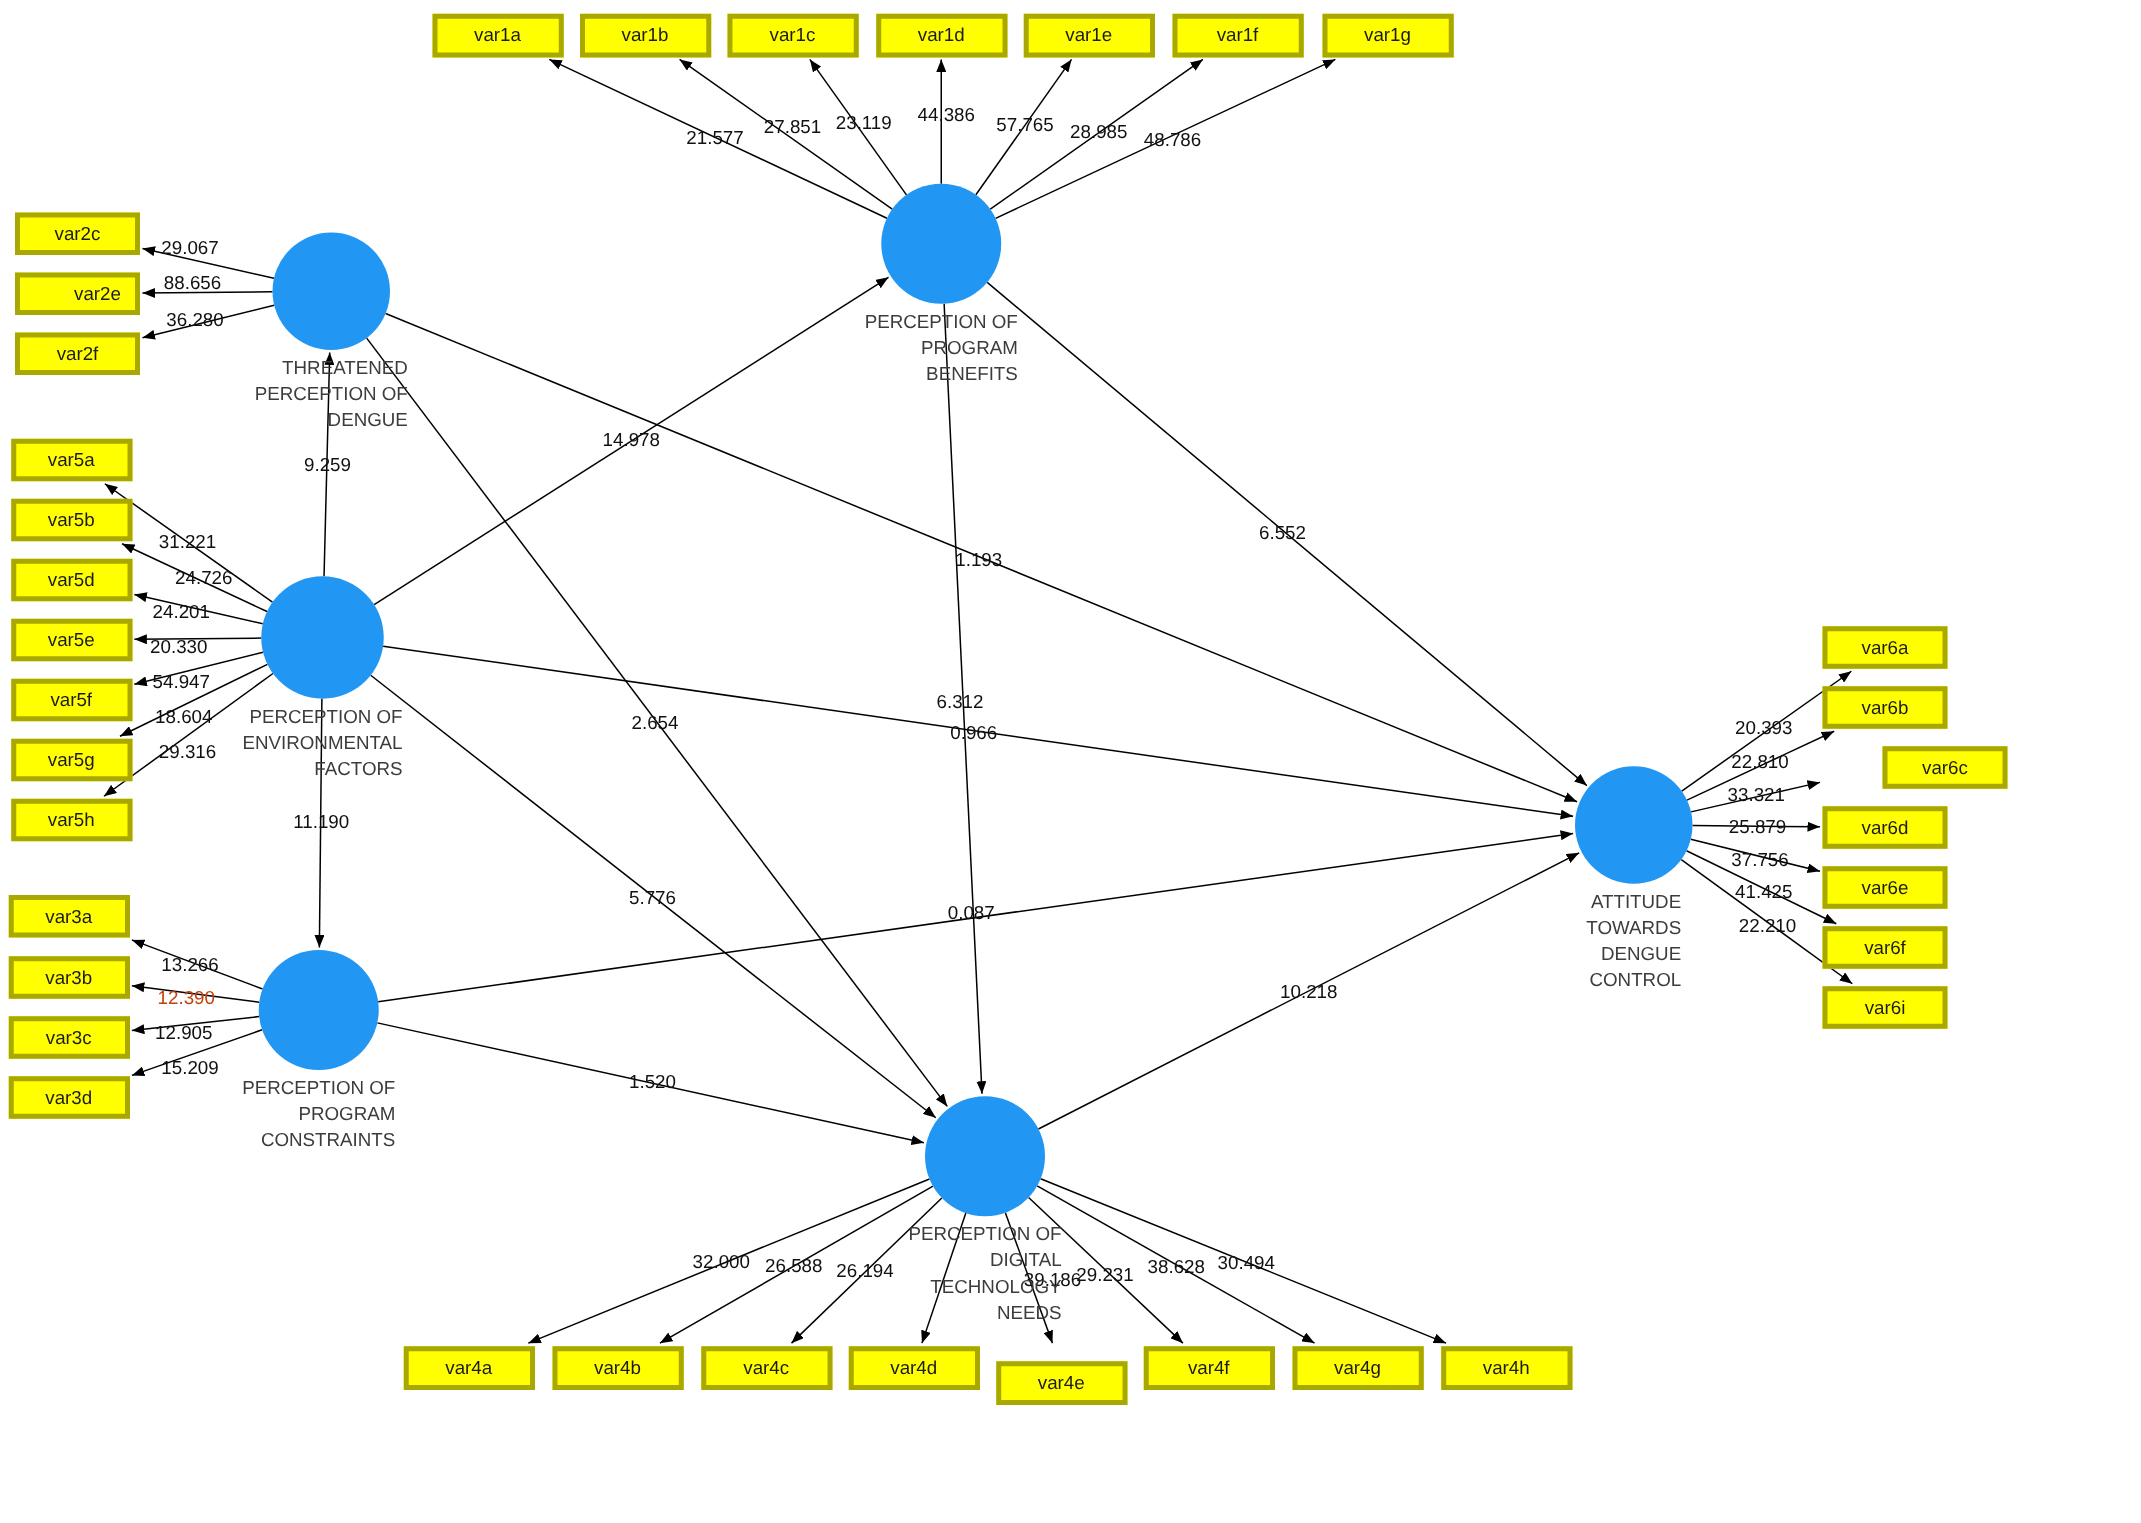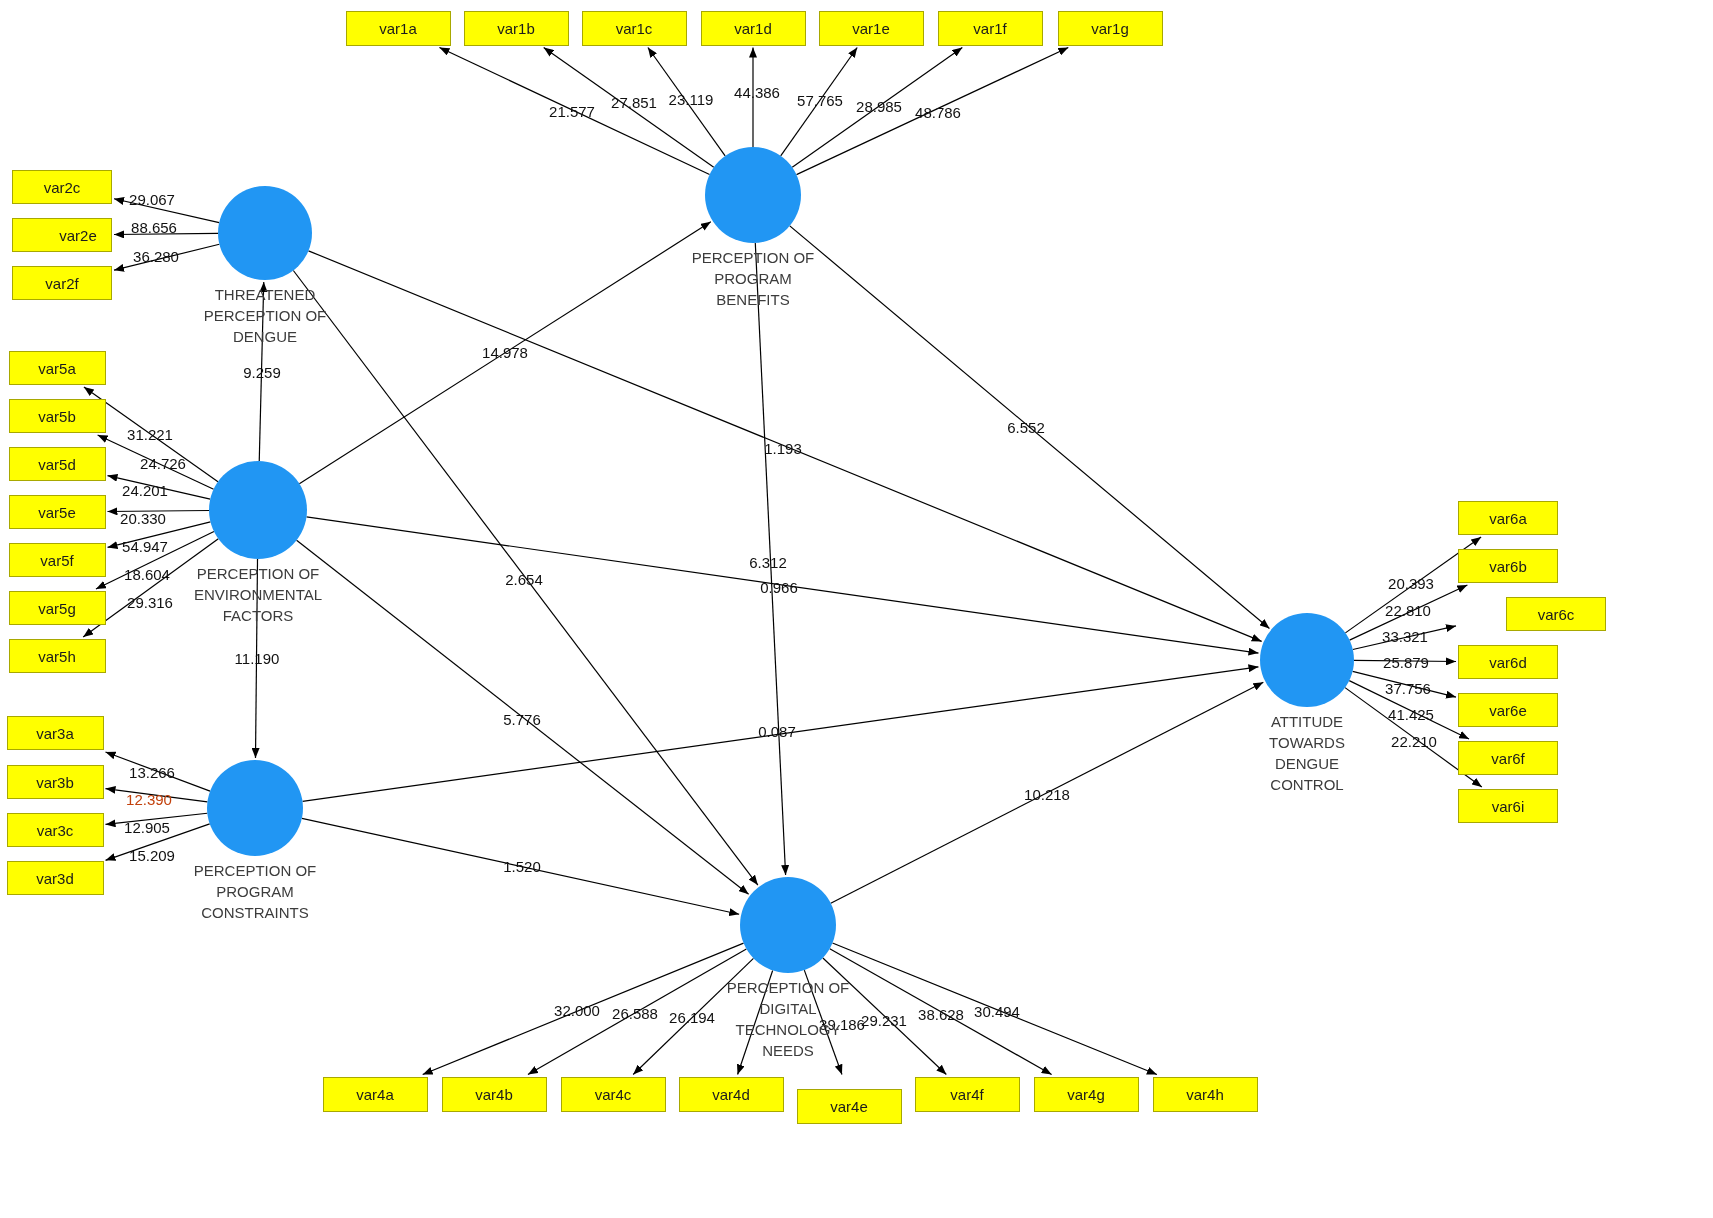--- a/index.html
+++ b/index.html
@@ -18,31 +18,31 @@
     white-space: nowrap;
   }
   .indicator {
     position: absolute;
     box-sizing: border-box;
     display: flex;
     align-items: center;
     justify-content: center;
     font-size: 15px;
     color: #1c1c1c;
-    border: 1px solid #d946ef;
+    border: 4px solid #d946ef;
     background: #ffff00;
   }
   .construct {
     position: absolute;
     border-radius: 50%;
   }
   .construct-label {
     position: absolute;
     transform: translateX(-50%);
-    text-align: center;
+    text-align: right;
     font-size: 15px;
     line-height: 1.4;
     color: #3c3c3c;
     white-space: pre;
   }
 </style>
 </head>
 <body>
 
 <div id="diagram-canvas" style="width: 1713px; height: 1218px;">

